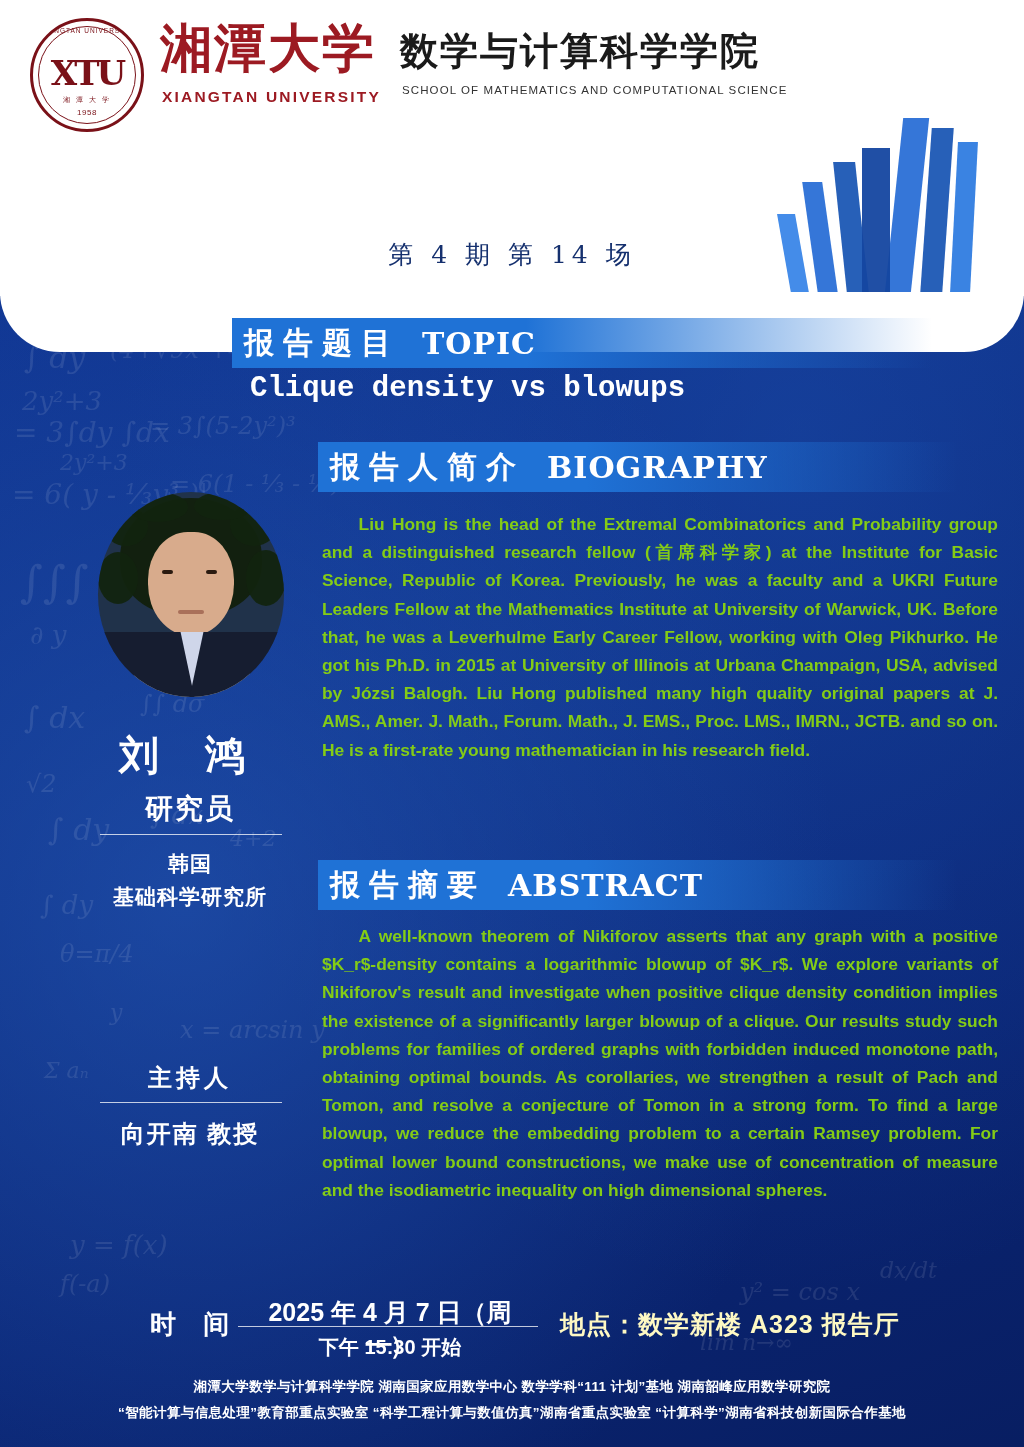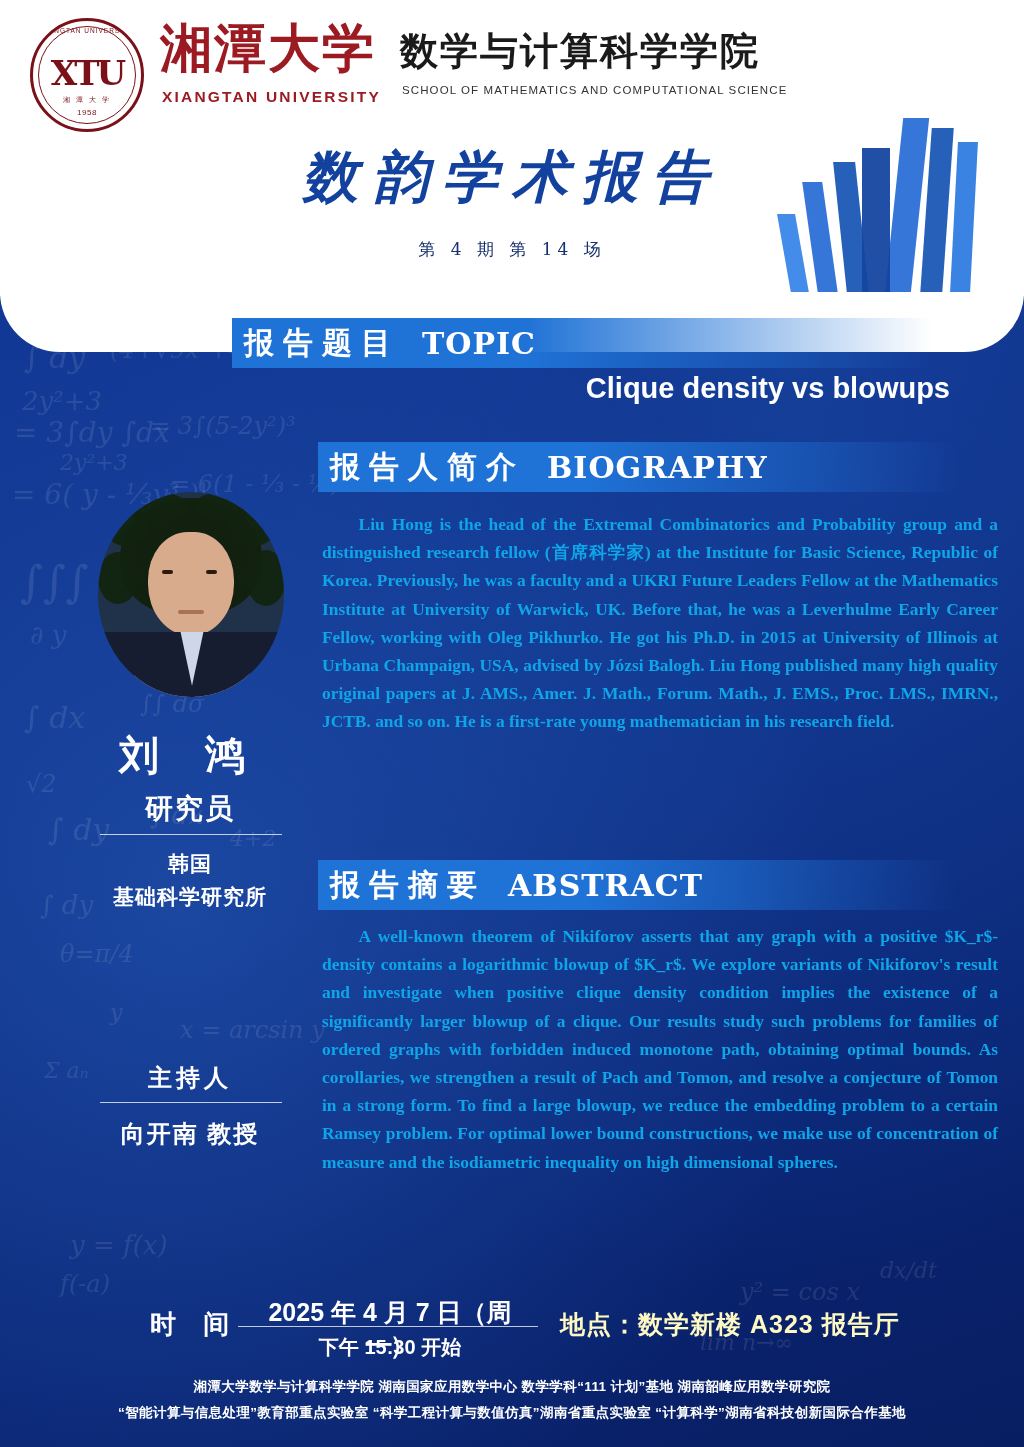--- a/index.html
+++ b/index.html
@@ -95,48 +95,48 @@
   }
   .series-title{
     position:absolute;left:0;right:0;top:140px;text-align:center;
     font-family:"DejaVu Serif", serif;
     font-size:56px;font-weight:bold;color:#12419e;letter-spacing:14px;
     font-style:italic;
   }
   .series-sub{
     position:absolute;left:0;right:0;top:238px;text-align:center;
     font-family:"DejaVu Serif", serif;
-    font-size:17px;color:#15306e;letter-spacing:5px;
+    font-size:25px;color:#15306e;letter-spacing:5px;
   }
   
   .bldg{position:absolute;right:40px;top:118px;width:240px;height:175px;}
   .bldg i{position:absolute;display:block;background:#1f63c9;opacity:.95;}
   
   .sec-bar{
     position:absolute;height:50px;
     background:linear-gradient(90deg,#1f72d6 0%, #1f72d6 42%, rgba(31,114,214,0) 100%);
     display:flex;align-items:center;
   }
   .sec-cn{
     color:#ffffff;font-family:"DejaVu Serif", serif;font-weight:bold;
     font-size:30px;letter-spacing:9px;margin-left:12px;
   }
   .sec-en{
     color:#ffffff;font-family:"DejaVu Serif", serif;font-weight:bold;
     font-size:30px;letter-spacing:1px;margin-left:22px;
   }
   .topic-text{
     position:absolute;left:250px;top:372px;width:700px;
-    text-align:right;
-    color:#ffffff;font-family:Liberation Sans, sans-serif;font-weight:bold;
+    text-align:left;
+    color:#ffffff;font-family:Liberation Mono, monospace;font-weight:bold;
     font-size:29px;
   }
   .body-text{
     position:absolute;
-    color:#0ea5e9;font-family:Liberation Serif, serif;font-weight:bold;
+    color:#84cc16;font-family:Liberation Sans, sans-serif;font-weight:bold;
     font-size:17.4px;line-height:1.62;text-align:justify;
     text-justify:inter-word;
   }
   .body-text p{margin:0;text-indent:2.1em;}
   
   .portrait{
     position:absolute;left:98px;top:492px;width:186px;height:205px;
     border-radius:50% / 50%;
     overflow:hidden;
     background:#20324a;
@@ -275,21 +275,20 @@
       <div class="bldg">
         <i style="left:150px;top:0px;width:26px;height:175px;transform:skewX(-6deg);background:#2a6fd6;"></i>
         <i style="left:182px;top:10px;width:22px;height:165px;transform:skewX(-4deg);background:#1b57b4;"></i>
         <i style="left:210px;top:24px;width:20px;height:151px;transform:skewX(-3deg);background:#2f7ce0;"></i>
         <i style="left:96px;top:44px;width:22px;height:131px;transform:skewX(6deg);background:#1b57b4;"></i>
         <i style="left:66px;top:64px;width:20px;height:111px;transform:skewX(8deg);background:#2a6fd6;"></i>
         <i style="left:40px;top:96px;width:18px;height:79px;transform:skewX(10deg);background:#3a86e8;"></i>
         <i style="left:118px;top:30px;width:28px;height:145px;background:#1446a0;"></i>
       </div>
 
-      <div class="series-title">数韵学术报告</div>
       <div class="series-sub">第 4 期  第 14 场</div>
     </div>
   </div>
 
   <div class="sec-bar" style="left:232px;top:318px;width:700px;">
     <span class="sec-cn">报告题目</span>
     <span class="sec-en">TOPIC</span>
   </div>
   <div class="topic-text">Clique density vs blowups</div>
 

